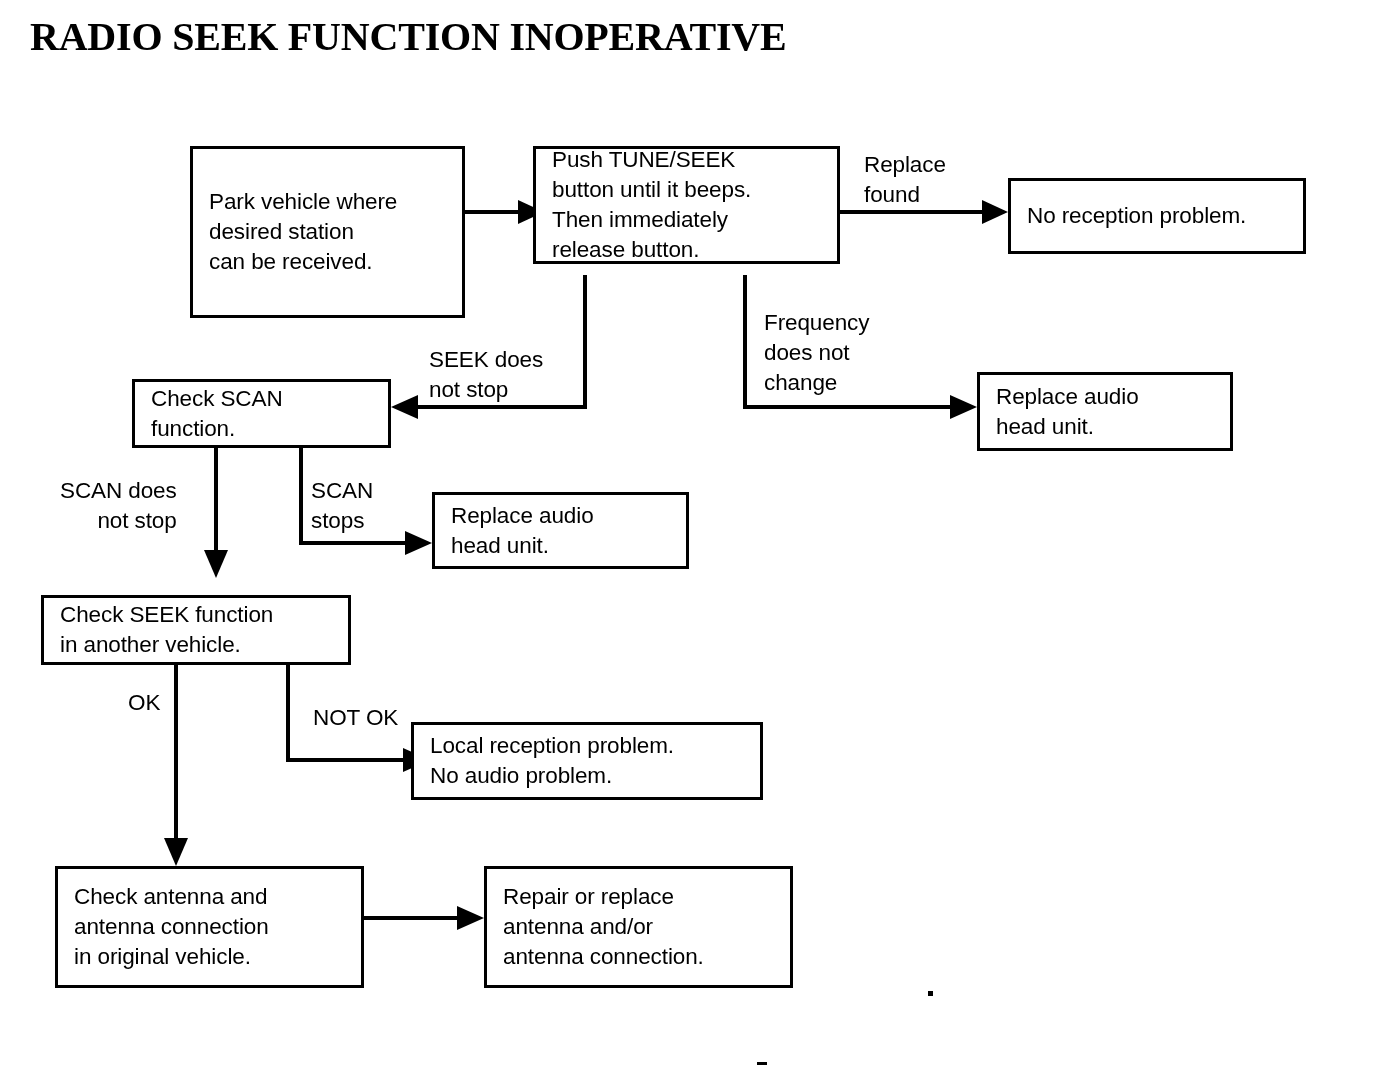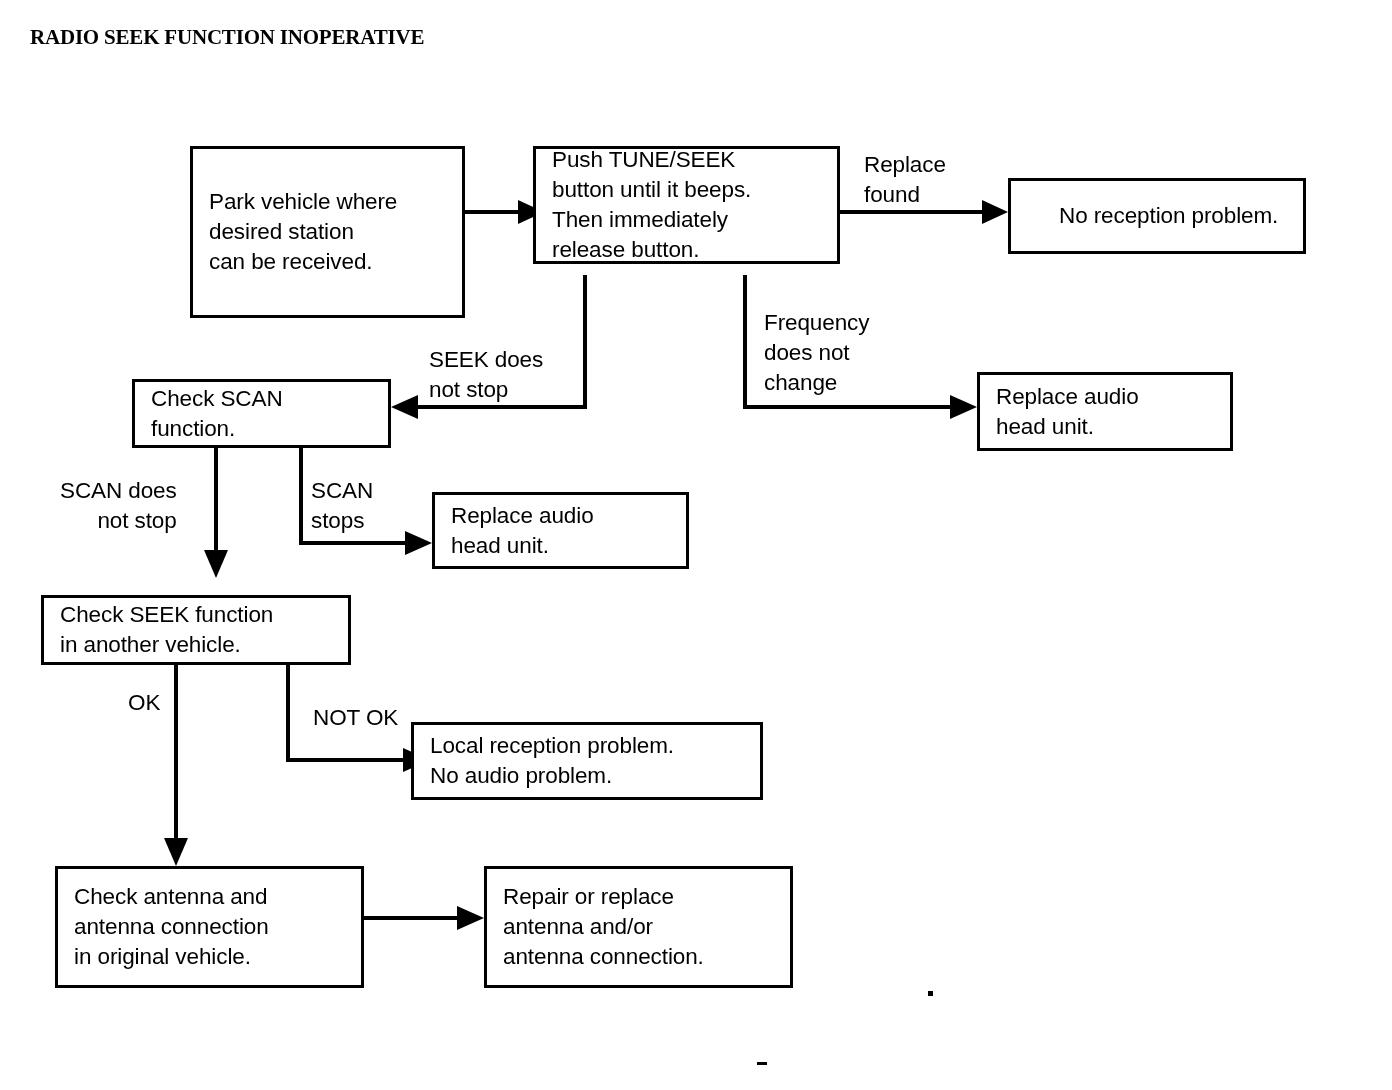--- a/index.html
+++ b/index.html
@@ -23,21 +23,21 @@
   }
   .title-block {
     position: absolute;
     left: 30px;
     top: 20px;
     width: 1300px;
   }
   .title-line1 {
     font-family: "Liberation Serif", serif;
     font-weight: bold;
-    font-size: 21px;
+    font-size: 40px;
     letter-spacing: -0.2px;
     line-height: 34px;
     white-space: nowrap;
   }
   .title-line2 {
     font-family: "Liberation Serif", serif;
     font-weight: bold;
     font-size: 28px;
     letter-spacing: -0.2px;
     line-height: 34px;
@@ -142,21 +142,21 @@
 can be received.</span>
 </div>
 
 <div class="node" style="left:533px; top:146px; width:307px; height:118px;">
   <span class="node-text">Push TUNE/SEEK
 button until it beeps.
 Then immediately
 release button.</span>
 </div>
 
-<div class="node" style="left:1008px; top:178px; width:298px; height:76px;padding-left:32px;">
+<div class="node" style="left:1008px; top:178px; width:298px; height:76px;">
   <span class="node-text">No reception problem.</span>
 </div>
 
 <div class="node" style="left:977px; top:372px; width:256px; height:79px;">
   <span class="node-text">Replace audio
 head unit.</span>
 </div>
 
 <div class="node" style="left:132px; top:379px; width:259px; height:69px;">
   <span class="node-text">Check SCAN

